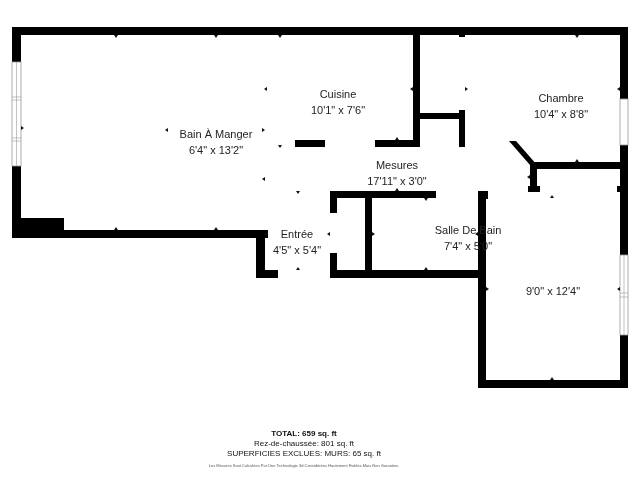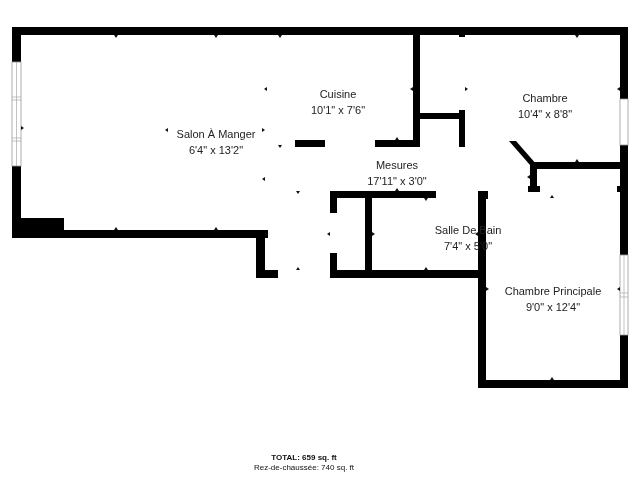--- a/index.html
+++ b/index.html
@@ -35,21 +35,20 @@
     white-space: nowrap;
     transform: translateX(-50%);
   }
   .footer {
     position: absolute;
     left: 0;
     width: 608px;
     text-align: center;
     font-family: "Liberation Sans", "DejaVu Sans", sans-serif;
     color: #111111;
-    margin-top: 24px;
   }
   .footer.l2 { top: 439px; font-size: 8px; }
   .footer.l3 { top: 449px; font-size: 8px; }
   .footer.l4 { top: 463px; font-size: 4px; color: #555555; }
 </style>
 </head>
 <body>
 
 <div id="canvas">
 
@@ -157,47 +156,51 @@
       <polygon class="tick" points="424,270 428,270 426,267"></polygon>
       <polygon class="tick" points="550,198 554,198 552,195"></polygon>
       <polygon class="tick" points="550,380 554,380 552,377"></polygon>
       <polygon class="tick" points="486,287 486,291 489,289"></polygon>
       <polygon class="tick" points="620,287 620,291 617,289"></polygon>
     </g>
   </svg>
 
 
   <div class="room-label" style="left:216px; top:126px;">
-    <div>Salon À Manger</div>
+    <div>Bain À Manger</div>
     <div>6'4" x 13'2"</div>
   </div>
 
   <div class="room-label" style="left:338px; top:86px;">
     <div>Cuisine</div>
     <div>10'1" x 7'6"</div>
   </div>
 
-  <div class="room-label" style="left:545px; top:90px;">
+  <div class="room-label" style="left:561px; top:90px;">
     <div>Chambre</div>
     <div>10'4" x 8'8"</div>
   </div>
 
   <div class="room-label" style="left:397px; top:157px;">
     <div>Mesures</div>
     <div>17'11" x 3'0"</div>
   </div>
 
+  <div class="room-label" style="left:297px; top:226px;">
+    <div>Entrée</div>
+    <div>4'5" x 5'4"</div>
+  </div>
 
   <div class="room-label" style="left:428px; top:222px;margin-left:40px;">
     <div>Salle De Bain</div>
     <div>7'4" x 5'0"</div>
   </div>
 
   <div class="room-label" style="left:553px; top:283px;">
-    <div>Chambre Principale</div>
     <div>9'0" x 12'4"</div>
   </div>
 
   <div class="footer total" style="top:429px; font-size:8px; font-weight:bold;">TOTAL: 659 sq. ft</div>
-  <div class="footer l2">Rez-de-chaussée: 740 sq. ft</div>
+  <div class="footer l2">Rez-de-chaussée: 801 sq. ft</div>
+  <div class="footer l3">SUPERFICIES EXCLUES: MURS: 65 sq. ft</div>
   <div class="footer l4">Les Mesures Sont Calculées Par Une Technologie 3d Considérées Hautement Fiables Mais Non Garanties.</div>
 
 </div>
 
 </body></html>

